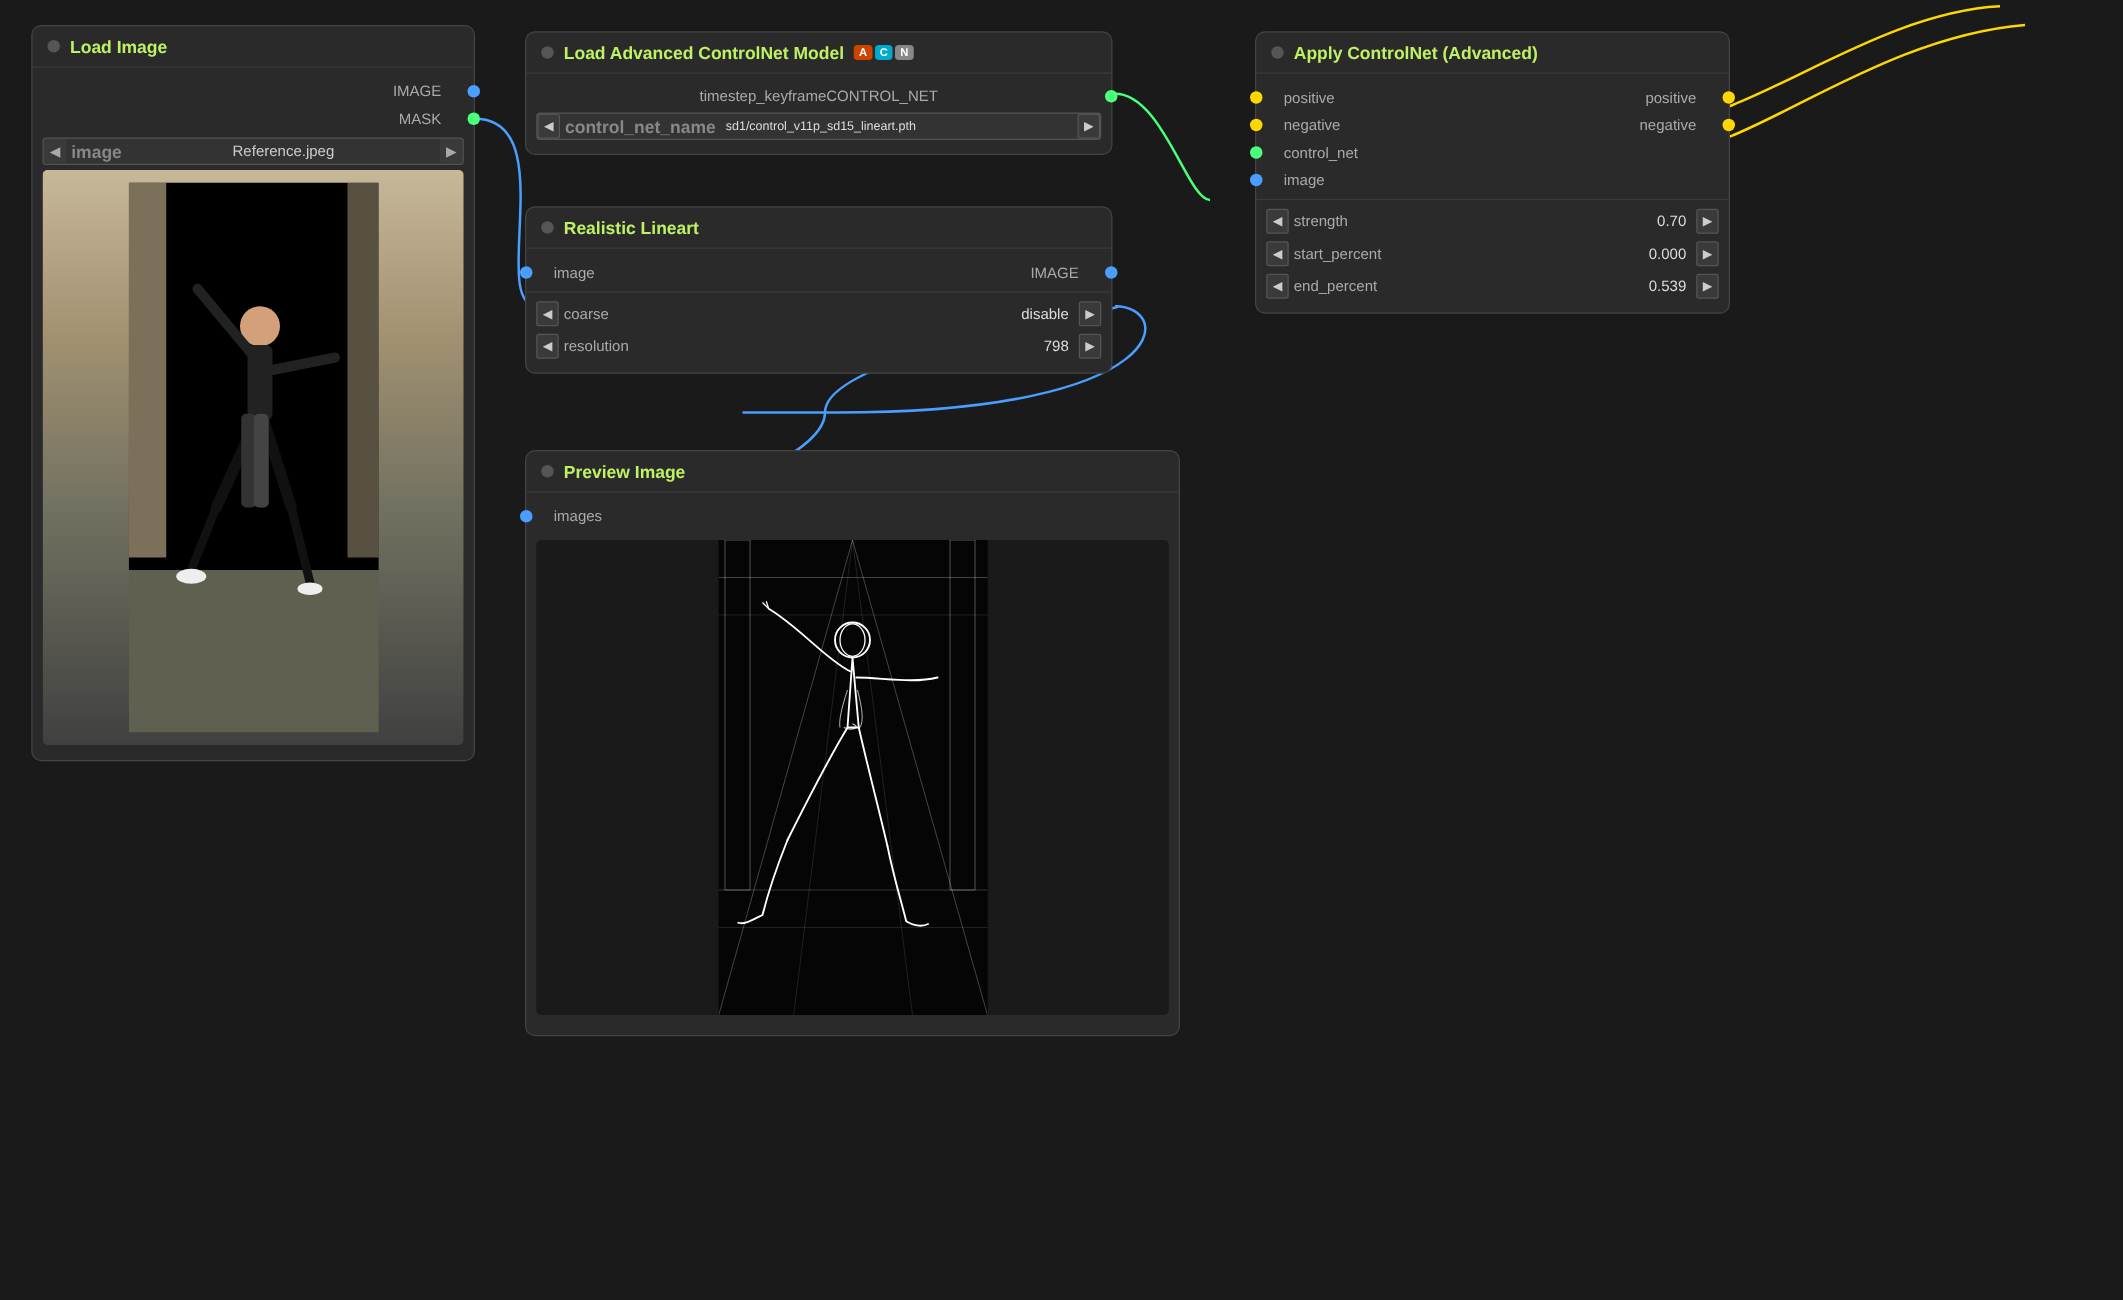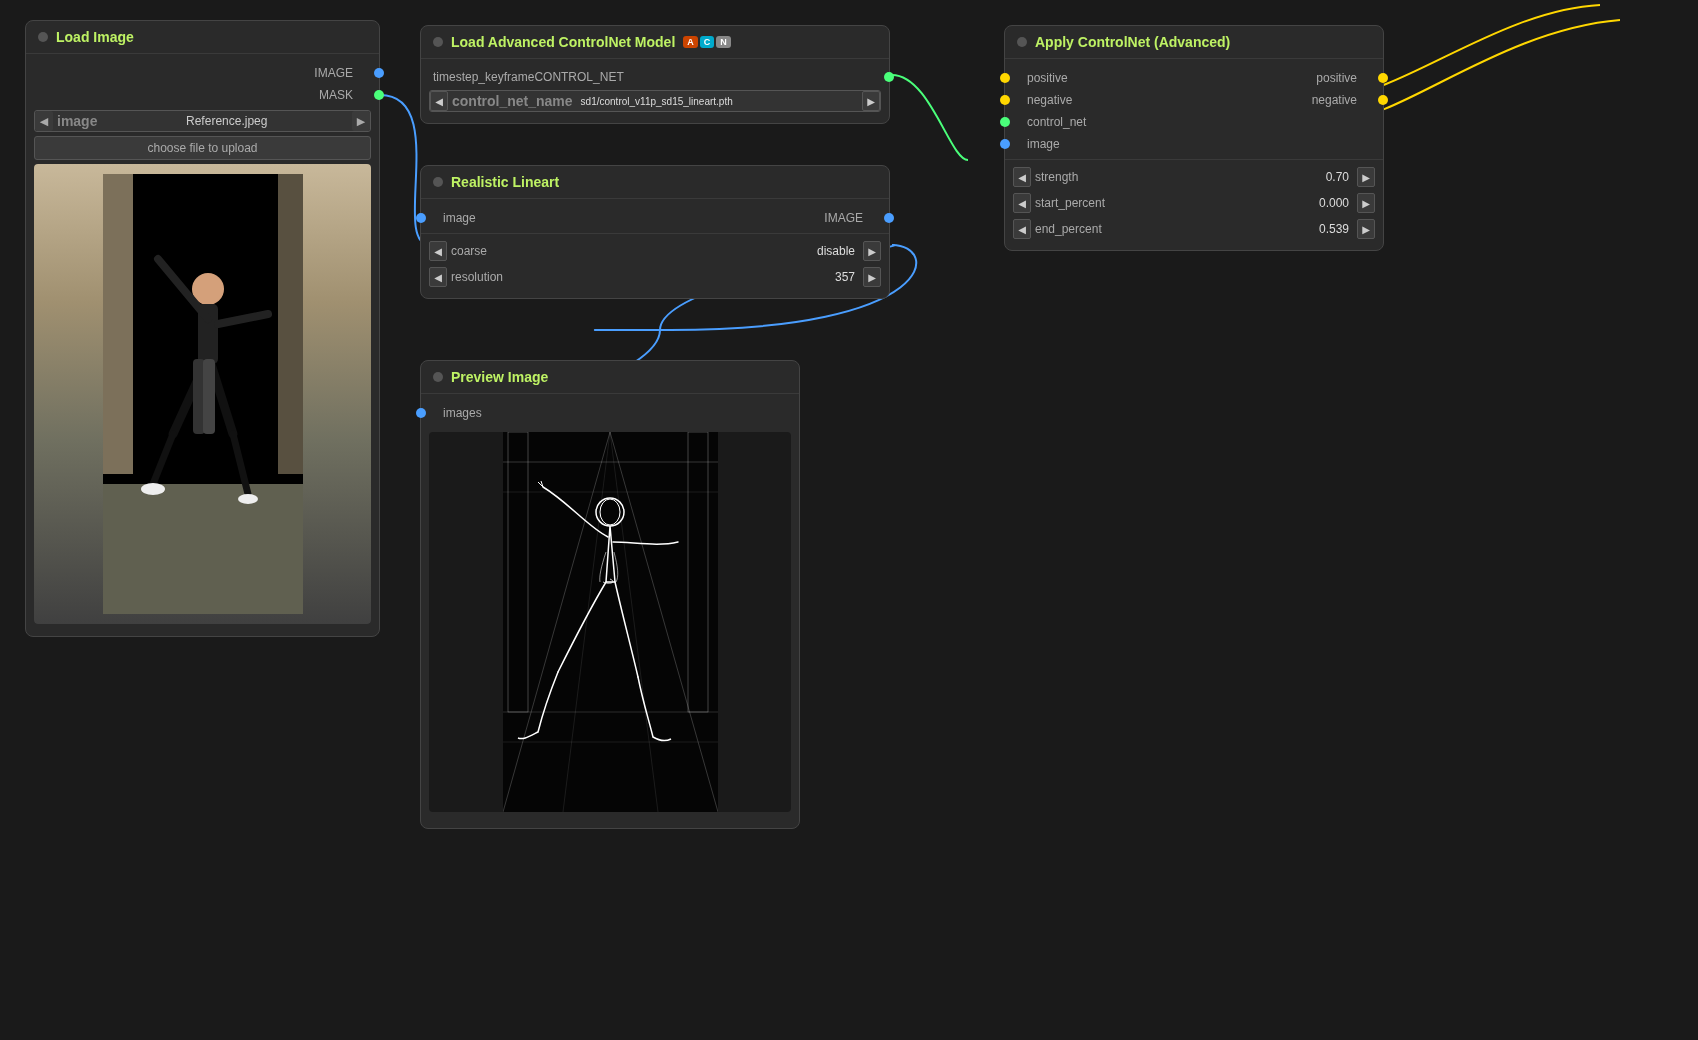--- a/index.html
+++ b/index.html
@@ -231,21 +231,21 @@
     #node-lineart {
       left: 420px;
       top: 165px;
       width: 470px;
     }
 
     
     #node-preview {
       left: 420px;
       top: 360px;
-      width: 380px;
+      width: 524px;
     }
 
     .divider {
       height: 1px;
       background: #3a3a3a;
       margin: 4px 0;
     }
 
     .acn-badges {
       display: flex;
@@ -317,21 +317,20 @@
       <div class="port-dot green right"></div>
     </div>
 
     <div class="file-selector">
       <button class="stepper-btn file-selector-btn">◀</button>
       <span class="port-label name-input-label">image</span>
       <span class="file-selector-name">Reference.jpeg</span>
       <button class="stepper-btn file-selector-btn">▶</button>
     </div>
 
-    <div class="upload-btn">choose file to upload</div>
 
     <div class="image-preview">
       <div class="dancer-bg">
 
         <svg width="200" height="440" viewBox="0 0 200 440" xmlns="http://www.w3.org/2000/svg">
 
           <rect width="200" height="440" fill="none"></rect>
 
           <rect x="0" y="300" width="200" height="140" fill="#606050"></rect>
           <rect x="0" y="0" width="200" height="310" fill="linear-gradient(#c8b89a,#909070)"></rect>
@@ -369,21 +368,21 @@
   <div class="node-header">
     <div class="node-dot"></div>
     <span class="node-title">Load Advanced ControlNet Model</span>
     <div class="acn-badges">
       <span class="acn-badge badge-a">A</span>
       <span class="acn-badge badge-c">C</span>
       <span class="acn-badge badge-n">N</span>
     </div>
   </div>
   <div class="node-body">
-    <div style="display:flex; justify-content:flex-start; align-items:center; padding: 3px 12px; position: relative;">
+    <div style="display:flex; justify-content:center; align-items:center; padding: 3px 12px; position: relative;">
       <span class="port-label">timestep_keyframe</span>
       <span class="port-label">CONTROL_NET</span>
       <div class="port-dot green" style="position:absolute; right:-5px; top:50%; transform:translateY(-50%);"></div>
     </div>
 
     <div class="node-name-row">
       <div class="name-input-wrap" style="display:flex; align-items:center;">
         <button class="stepper-btn">◀</button>
         <span class="name-input-label">control_net_name</span>
         <span class="name-input-value">sd1/control_v11p_sd15_lineart.pth</span>
@@ -468,21 +467,21 @@
     <div class="control-row">
       <button class="stepper-btn">◀</button>
       <span class="stepper-label">coarse</span>
       <span class="stepper-value">disable</span>
       <button class="stepper-btn">▶</button>
     </div>
 
     <div class="control-row">
       <button class="stepper-btn">◀</button>
       <span class="stepper-label">resolution</span>
-      <span class="stepper-value">357</span>
+      <span class="stepper-value">798</span>
       <button class="stepper-btn">▶</button>
     </div>
   </div>
 </div>
 
 <div class="node" id="node-preview">
   <div class="node-header">
     <div class="node-dot"></div>
     <span class="node-title">Preview Image</span>
   </div>

